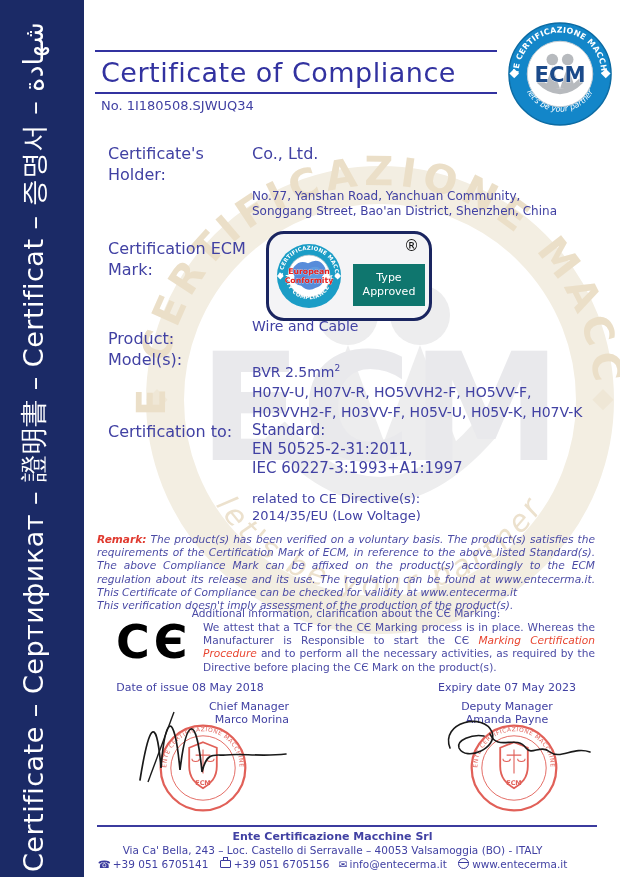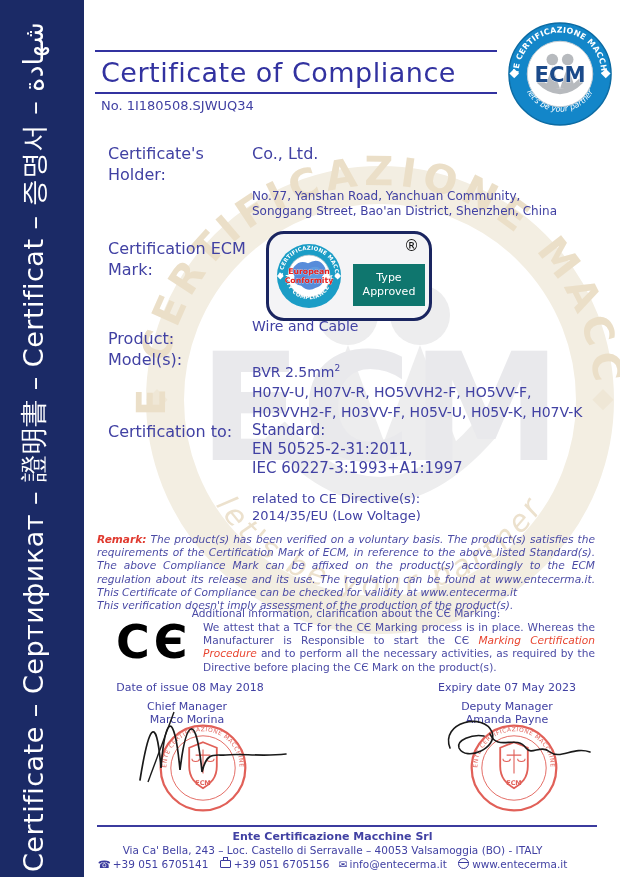--- a/index.html
+++ b/index.html
@@ -41,21 +41,21 @@
   .remark-line2{text-align:left;}
   .additional-heading{position:absolute;left:97px;top:607px;width:498px;font-size:10.6px;color:#4a4aa5;text-align:center;}
   .ce-logo{position:absolute;left:116px;top:616px;width:80px;height:52px;font-size:46px;
       font-weight:bold;color:#000;letter-spacing:4px;line-height:52px;}
   .additional-par{position:absolute;left:203px;top:621px;width:392px;font-size:10.6px;
       line-height:13.2px;text-align:justify;color:#4a4aa5;}
   .red-italic{color:#e8442f;font-style:italic;}
   
   .date-left{position:absolute;left:105px;top:681px;width:170px;text-align:center;font-size:11px;}
   .date-right{position:absolute;left:422px;top:681px;width:170px;text-align:center;font-size:11px;}
-  .role-left{position:absolute;left:102px;top:700px;width:170px;text-align:center;font-size:11px;line-height:13px;}
+  .role-left{position:absolute;left:119px;top:700px;width:170px;text-align:right;font-size:11px;line-height:13px;}
   .role-right{position:absolute;left:422px;top:700px;width:170px;text-align:center;font-size:11px;line-height:13px;}
   .stamp-left{position:absolute;left:157px;top:722px;width:92px;height:92px;opacity:0.88;}
   .stamp-right{position:absolute;left:468px;top:722px;width:92px;height:92px;opacity:0.88;}
   .sig-left{position:absolute;left:128px;top:702px;width:175px;height:85px;}
   .sig-right{position:absolute;left:432px;top:706px;width:170px;height:78px;}
   
   .footer-rule{position:absolute;left:97px;top:825px;width:500px;height:2px;background:#3b3b9e;}
   .footer{position:absolute;left:85px;top:830px;width:495px;text-align:center;color:#4141a3;}
   .footer-company{font-size:11px;font-weight:bold;line-height:14px;}
   .footer-address{font-size:10.5px;line-height:13px;}

